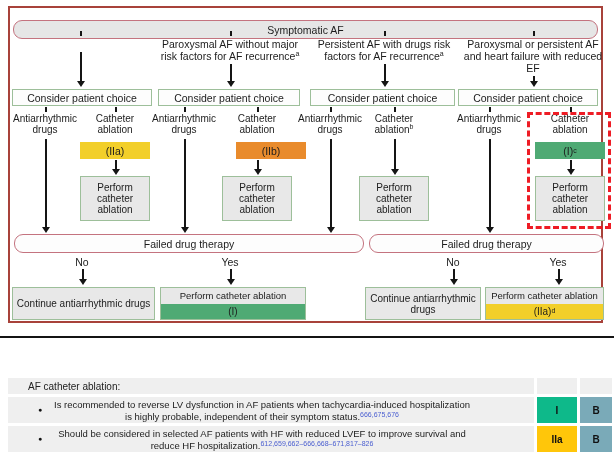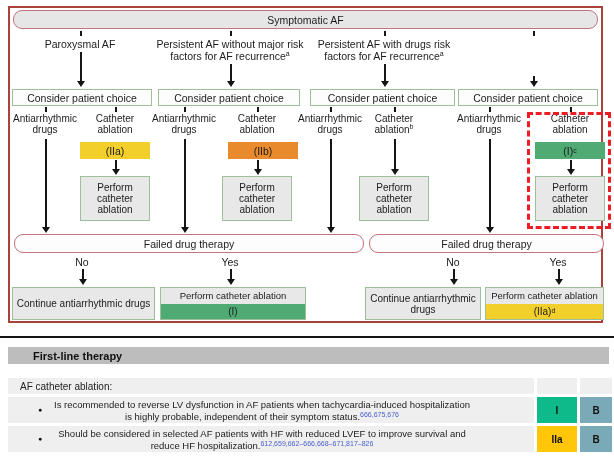--- a/index.html
+++ b/index.html
@@ -38,49 +38,49 @@
   .band-green  { background: #4faa74; }
   .band-yellow { background: #f2cf2a; }
 
   sup { font-size: 7px; line-height: 0; }
 
   
   .rule { position: absolute; left: 0; top: 336px; width: 614px; height: 2px; background: #141414; }
   .thdr { position: absolute; left: 8px; top: 347px; width: 601px; height: 17px; background: #bdbdbd;
           display: flex; align-items: center; padding-left: 25px; font-weight: bold; font-size: 11px; color: #111; }
   .cell { position: absolute; background: #efefef; color: #222; }
-  .intro { display: flex; align-items: center; padding-left: 12px; font-size: 10px; }
+  .intro { display: flex; align-items: center; padding-left: 20px; font-size: 10px; }
   .trow { font-size: 9.5px; line-height: 11.5px; }
   .trow .bullet { position: absolute; left: 30px; top: 7px; font-size: 7px; color: #111; }
   .trow .ttext { position: absolute; left: 42px; top: 2px; width: 424px; text-align: center; }
   .refs { color: #4a5ed0; font-size: 7px; position: relative; top: -3px; }
   .ccell { display: flex; align-items: center; justify-content: center; font-weight: bold; font-size: 10px; color: #111; }
 </style>
 </head>
 <body>
 
 <div class="canvas">
 
   <div class="fc-border"></div>
 
-  <div class="box rounded titlefill fs10" style="left:13px; top:10px; width:585px; height:19px;justify-content:center;">
+  <div class="box rounded titlefill fs10" style="left:13px; top:20px; width:585px; height:19px;justify-content:center;">
     <span>Symptomatic AF</span>
   </div>
 
   <div class="stub" style="left:80px; top:31px;"></div>
   <div class="stub" style="left:230px; top:31px;"></div>
   <div class="stub" style="left:384px; top:31px;"></div>
   <div class="stub" style="left:533px; top:31px;"></div>
 
-  <div class="lbl" style="left:10px; top:38px; width:140px;">
-    <span>Paroxysmal AF</span></div>
   <div class="lbl" style="left:155px; top:38px; width:150px;">
-    <span>Persistent AF without major risk factors for AF recurrence</span><sup>a</sup></div>
+    <span>Paroxysmal AF without major risk factors for AF recurrence</span><sup>a</sup></div>
   <div class="lbl" style="left:309px; top:38px; width:150px;">
     <span>Persistent AF with drugs risk factors for AF recurrence</span><sup>a</sup></div>
+  <div class="lbl" style="left:463px; top:38px; width:140px;">
+    <span>Paroxysmal or persistent AF and heart failure with reduced EF</span></div>
 
   <div class="arr" style="left:80px; top:52px; height:30px;"></div>
   <div class="arr" style="left:230px; top:64px; height:18px;"></div>
   <div class="arr" style="left:384px; top:64px; height:18px;"></div>
   <div class="arr" style="left:533px; top:76px; height:6px;"></div>
 
   <div class="box greenbox fs10" style="left:12px; top:89px; width:140px; height:17px;">
     <span>Consider patient choice</span>
     </div>
   <div class="box greenbox fs10" style="left:158px; top:89px; width:142px; height:17px;">
@@ -115,21 +115,21 @@
   <div class="lbl small" style="left:359px; top:113px; width:70px;">
     <span>Catheter ablation</span><sup>b</sup></div>
   <div class="lbl small" style="left:449px; top:113px; width:80px;">
     <span>Antiarrhythmic drugs</span></div>
   <div class="lbl small" style="left:535px; top:113px; width:70px;">
     <span>Catheter ablation</span></div>
 
   <div class="chip chip-yellow" style="left:80px; top:142px;">
     <span>(IIa)</span>
     </div>
-  <div class="chip chip-orange" style="left:228px; top:142px;">
+  <div class="chip chip-orange" style="left:236px; top:142px;">
     <span>(IIb)</span>
     </div>
   <div class="chip chip-green" style="left:535px; top:142px;">
     <span>(I)</span>
       <sup>c</sup>
     </div>
 
   <div class="arr" style="left:115px; top:160px; height:10px;"></div>
   <div class="arr" style="left:257px; top:160px; height:10px;"></div>
   <div class="arr" style="left:394px; top:139px; height:31px;"></div>
@@ -194,23 +194,20 @@
     <div class="o-band band-yellow">
         <span>(IIa)</span>
         <sup>d</sup>
       </div>
   </div>
 
   <div class="dotted"></div>
 
   <div class="rule"></div>
 
-  <div class="thdr">
-    <span>First-line therapy</span>
-    </div>
 
   <div class="cell intro" style="left:8px; top:378px; width:526px; height:16px;">
     <span>AF catheter ablation:</span>
     </div>
   <div class="cell" style="left:537px; top:378px; width:40px; height:16px;"></div>
   <div class="cell" style="left:580px; top:378px; width:32px; height:16px;"></div>
 
   <div class="cell trow" style="left:8px; top:397px; width:526px; height:26px;">
     <span class="bullet">●</span>
     <div class="ttext">

